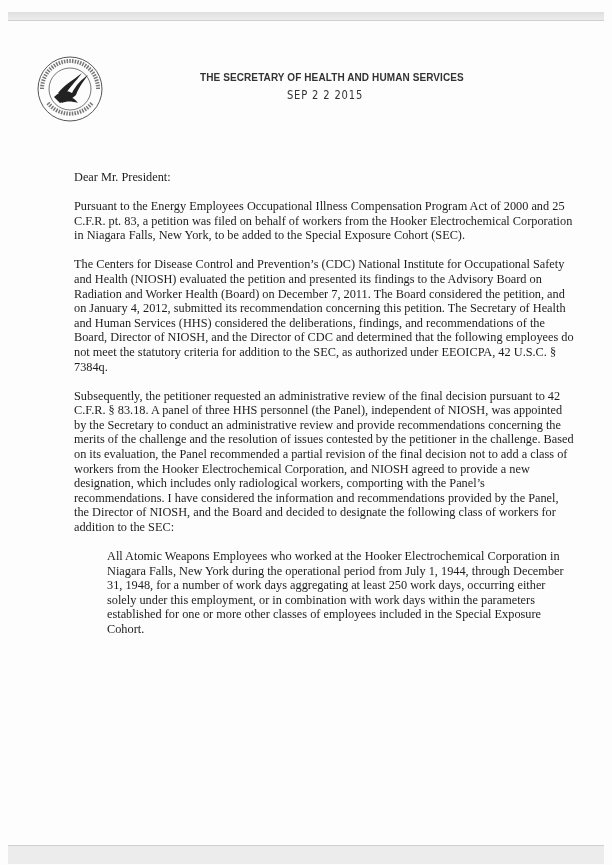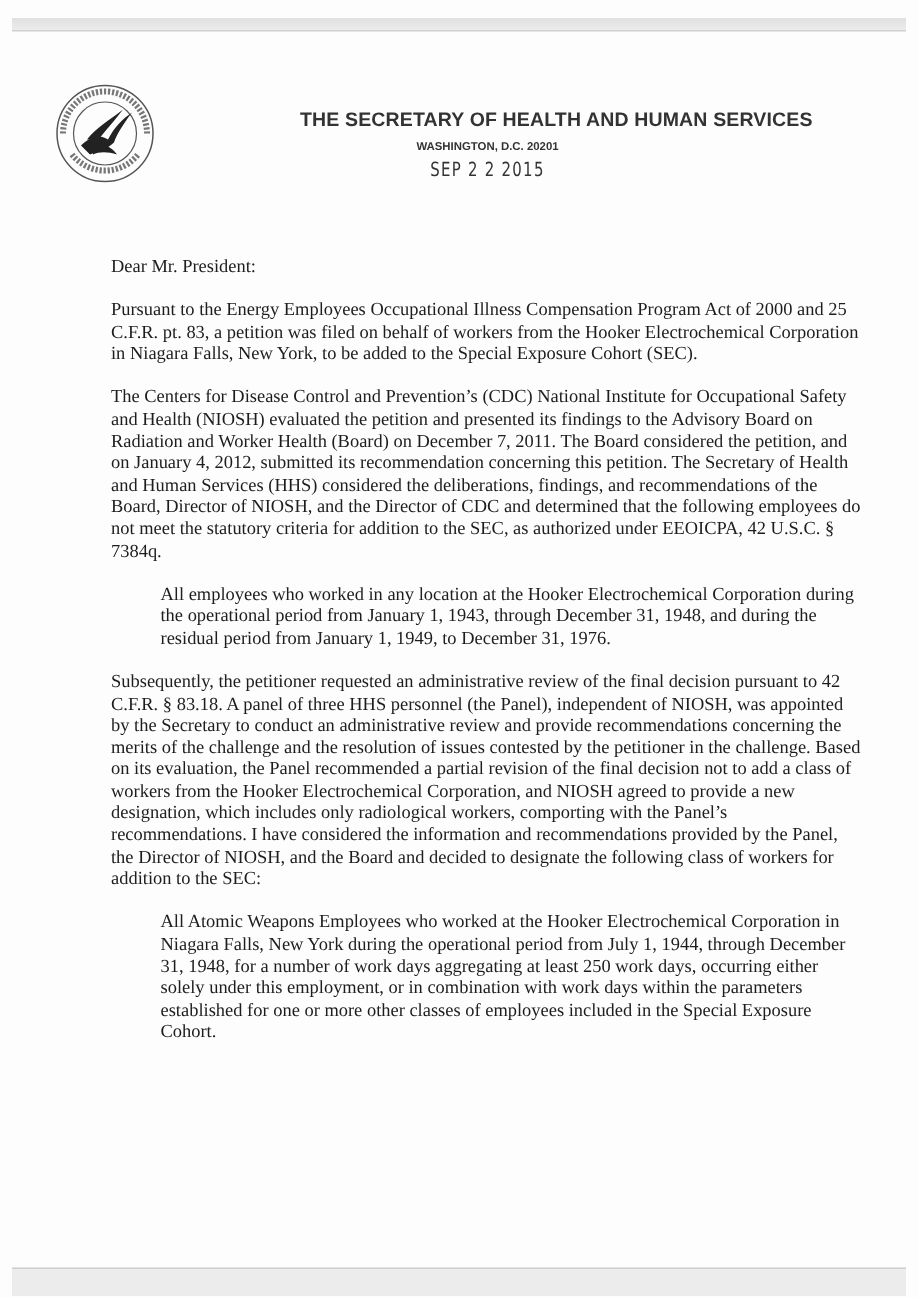--- a/index.html
+++ b/index.html
@@ -15,21 +15,21 @@
       position: absolute; left: 8px; right: 8px; top: 845px; height: 18px;
       background: #ececec; border-top: 1px solid #cfcfcf;
     }
     .seal {
       position: absolute; left: 36px; top: 55px; width: 68px; height: 68px;
     }
     .header {
       position: absolute; left: 200px; top: 72px; width: 250px; text-align: center;
       font-family: "Liberation Sans", "DejaVu Sans", sans-serif; color: #333;
     }
-    .header .line1 { font-size: 13px; font-weight: bold; letter-spacing: 0.1px; white-space: nowrap; text-align: right; }
+    .header .line1 { font-size: 10px; font-weight: bold; letter-spacing: 0.1px; white-space: nowrap; text-align: right; }
     .header .line2 { font-size: 7.6px; font-weight: bold; margin-top: 6px; }
     .header .date {
       font-family: "DejaVu Sans Condensed", "DejaVu Sans", sans-serif; font-size: 13px; color: #333;
       margin-top: 4px; letter-spacing: 1px; transform: scaleX(0.85); transform-origin: center;
     }
     .content {
       position: absolute; left: 74px; top: 170px; width: 500px; font-size: 12.3px; line-height: 14.6px;
     }
     .content p { margin: 0 0 14.5px 0; }
     .content .block { padding-left: 33px; }
@@ -45,26 +45,24 @@
   <circle cx="34" cy="34" r="21" fill="none" stroke="#555" stroke-width="0.8"></circle>
   <path d="M6 34 A28 28 0 0 1 62 34" fill="none" stroke="#777" stroke-width="4" stroke-dasharray="1.5 1.2"></path>
   <path d="M12 48 A28 28 0 0 0 56 48" fill="none" stroke="#777" stroke-width="4" stroke-dasharray="1.5 1.2"></path>
   <path d="M18 42 C24 36 30 34 36 38 C40 30 46 24 52 20 C46 28 42 34 40 40 C36 44 30 46 24 48 Z" fill="#222"></path>
   <path d="M22 38 C28 30 36 26 46 18 C40 26 34 32 30 38 Z" fill="#222"></path>
   <path d="M26 44 C32 40 38 42 42 48 C36 46 30 46 26 48 Z" fill="#222"></path>
 </svg>
 
 <div class="header">
   <div class="line1">THE SECRETARY OF HEALTH AND HUMAN SERVICES</div>
-  <div class="line2">WASHINGTON, D.C.  20201</div>
   <div class="date">SEP 2 2 2015</div>
 </div>
 
 <div class="content">
   <p>Dear Mr. President:</p>
   <p>Pursuant to the Energy Employees Occupational Illness Compensation Program Act of 2000 and 25 C.F.R. pt. 83, a petition was filed on behalf of workers from the Hooker Electrochemical Corporation in Niagara Falls, New York, to be added to the Special Exposure Cohort (SEC).</p>
   <p>The Centers for Disease Control and Prevention’s (CDC) National Institute for Occupational Safety and Health (NIOSH) evaluated the petition and presented its findings to the Advisory Board on Radiation and Worker Health (Board) on December 7, 2011.  The Board considered the petition, and on January 4, 2012, submitted its recommendation concerning this petition.  The Secretary of Health and Human Services (HHS) considered the deliberations, findings, and recommendations of the Board, Director of NIOSH, and the Director of CDC and determined that the following employees do not meet the statutory criteria for addition to the SEC, as authorized under EEOICPA, 42 U.S.C. § 7384q.</p>
-  <p class="block">All employees who worked in any location at the Hooker Electrochemical Corporation during the operational period from January 1, 1943, through December 31, 1948, and during the residual period from January 1, 1949, to December 31, 1976.</p>
   <p>Subsequently, the petitioner requested an administrative review of the final decision pursuant to 42 C.F.R. § 83.18.  A panel of three HHS personnel (the Panel), independent of NIOSH, was appointed by the Secretary to conduct an administrative review and provide recommendations concerning the merits of the challenge and the resolution of issues contested by the petitioner in the challenge.  Based on its evaluation, the Panel recommended a partial revision of the final decision not to add a class of workers from the Hooker Electrochemical Corporation, and NIOSH agreed to provide a new designation, which includes only radiological workers, comporting with the Panel’s recommendations.  I have considered the information and recommendations provided by the Panel, the Director of NIOSH, and the Board and decided to designate the following class of workers for addition to the SEC:</p>
   <p class="block">All Atomic Weapons Employees who worked at the Hooker Electrochemical Corporation in Niagara Falls, New York during the operational period from July 1, 1944, through December 31, 1948, for a number of work days aggregating at least 250 work days, occurring either solely under this employment, or in combination with work days within the parameters established for one or more other classes of employees included in the Special Exposure Cohort.</p>
 </div>
 
 <div class="bottom-bar"></div>
 
 </body></html>

